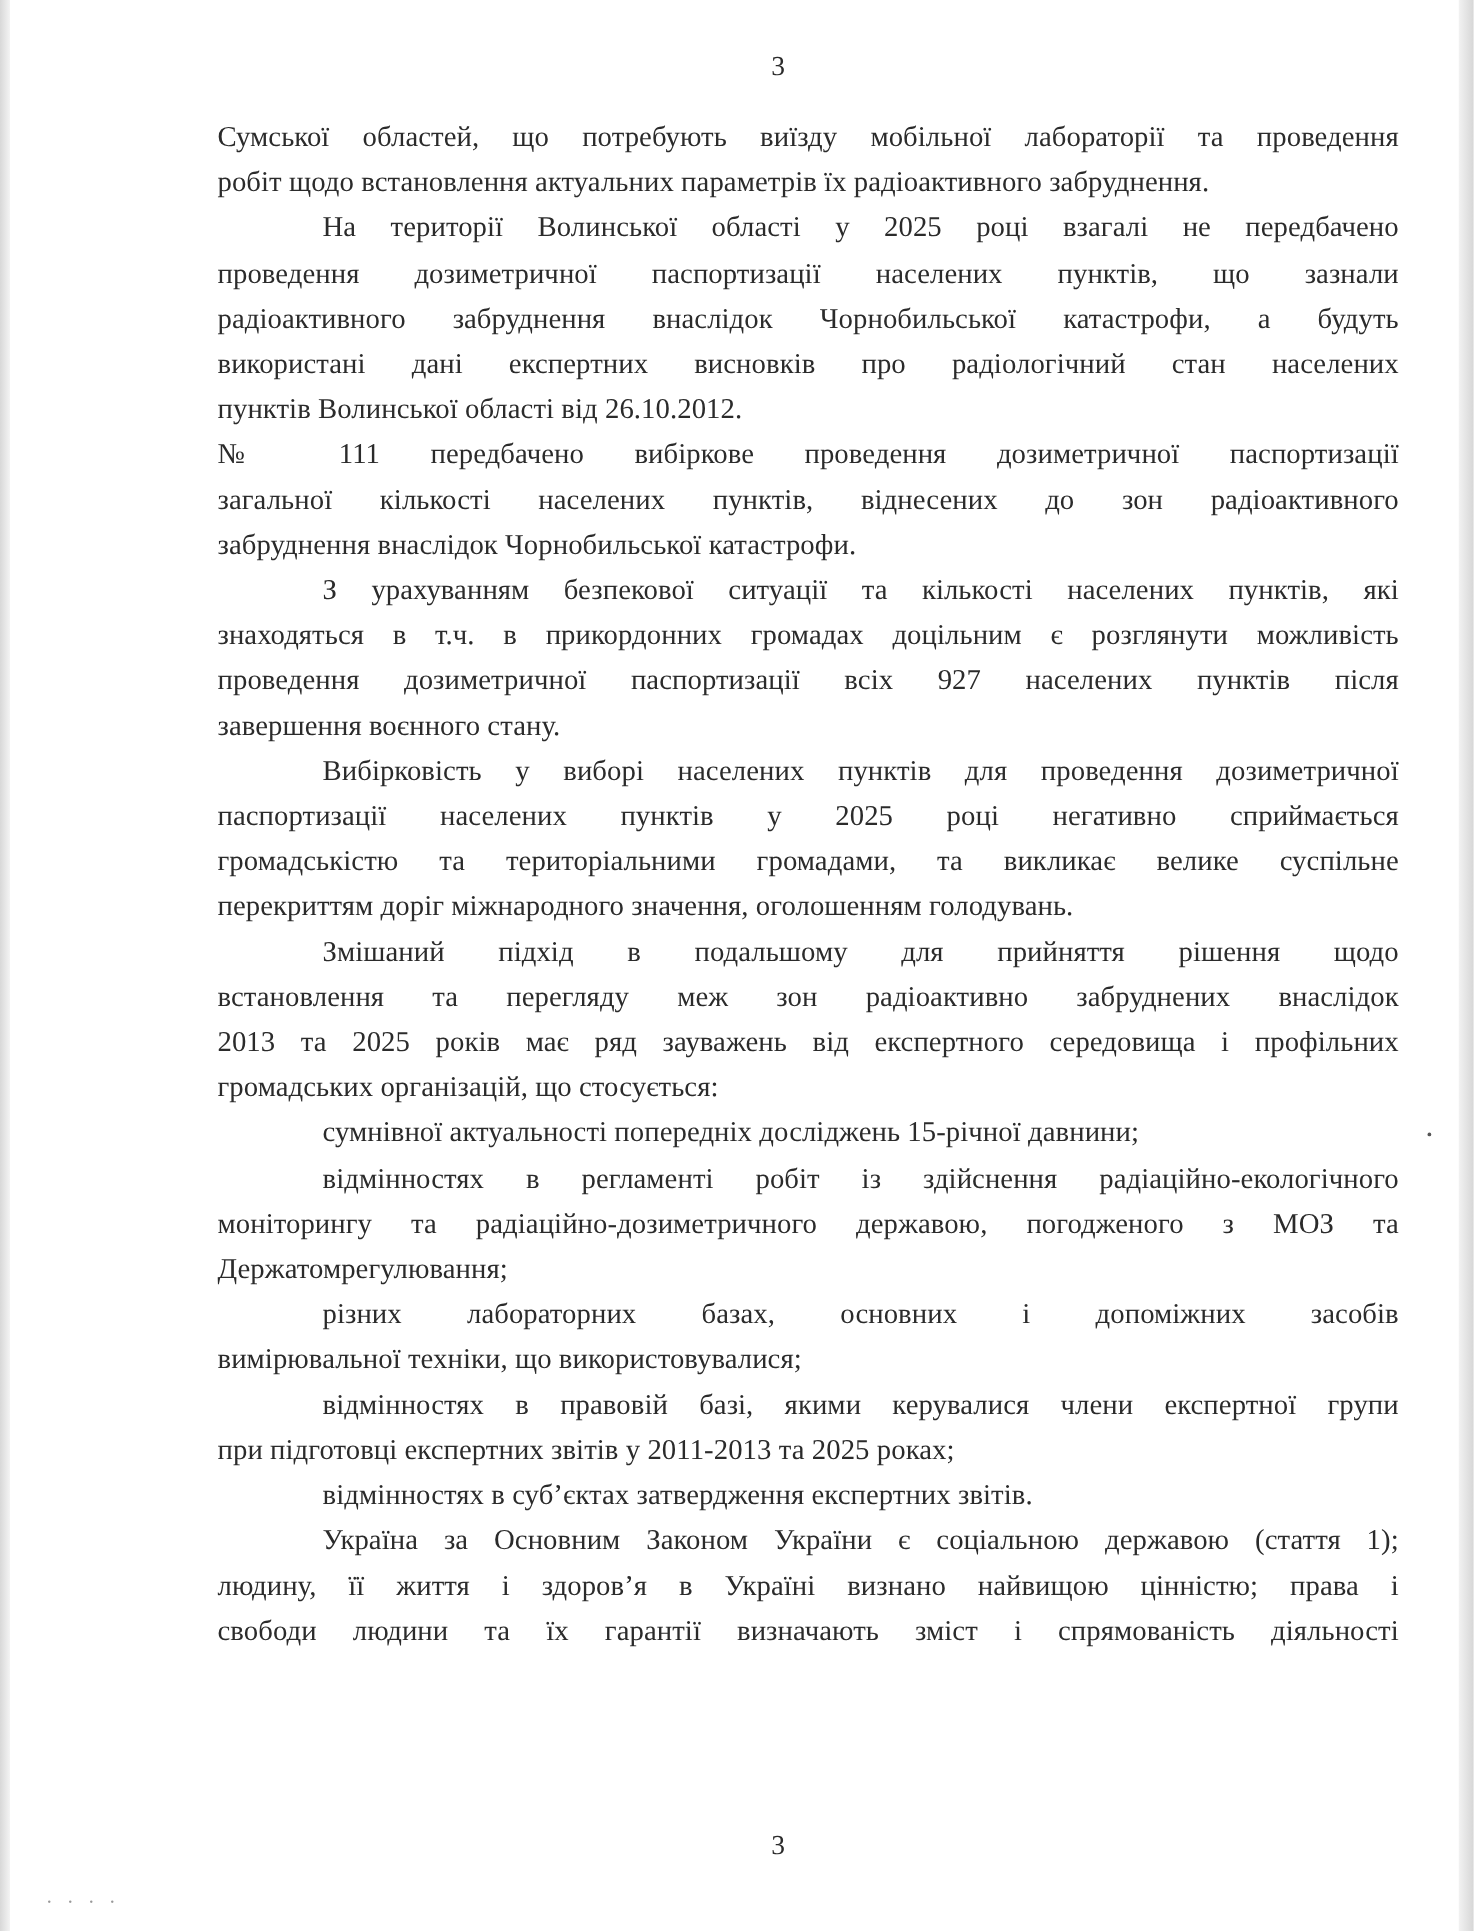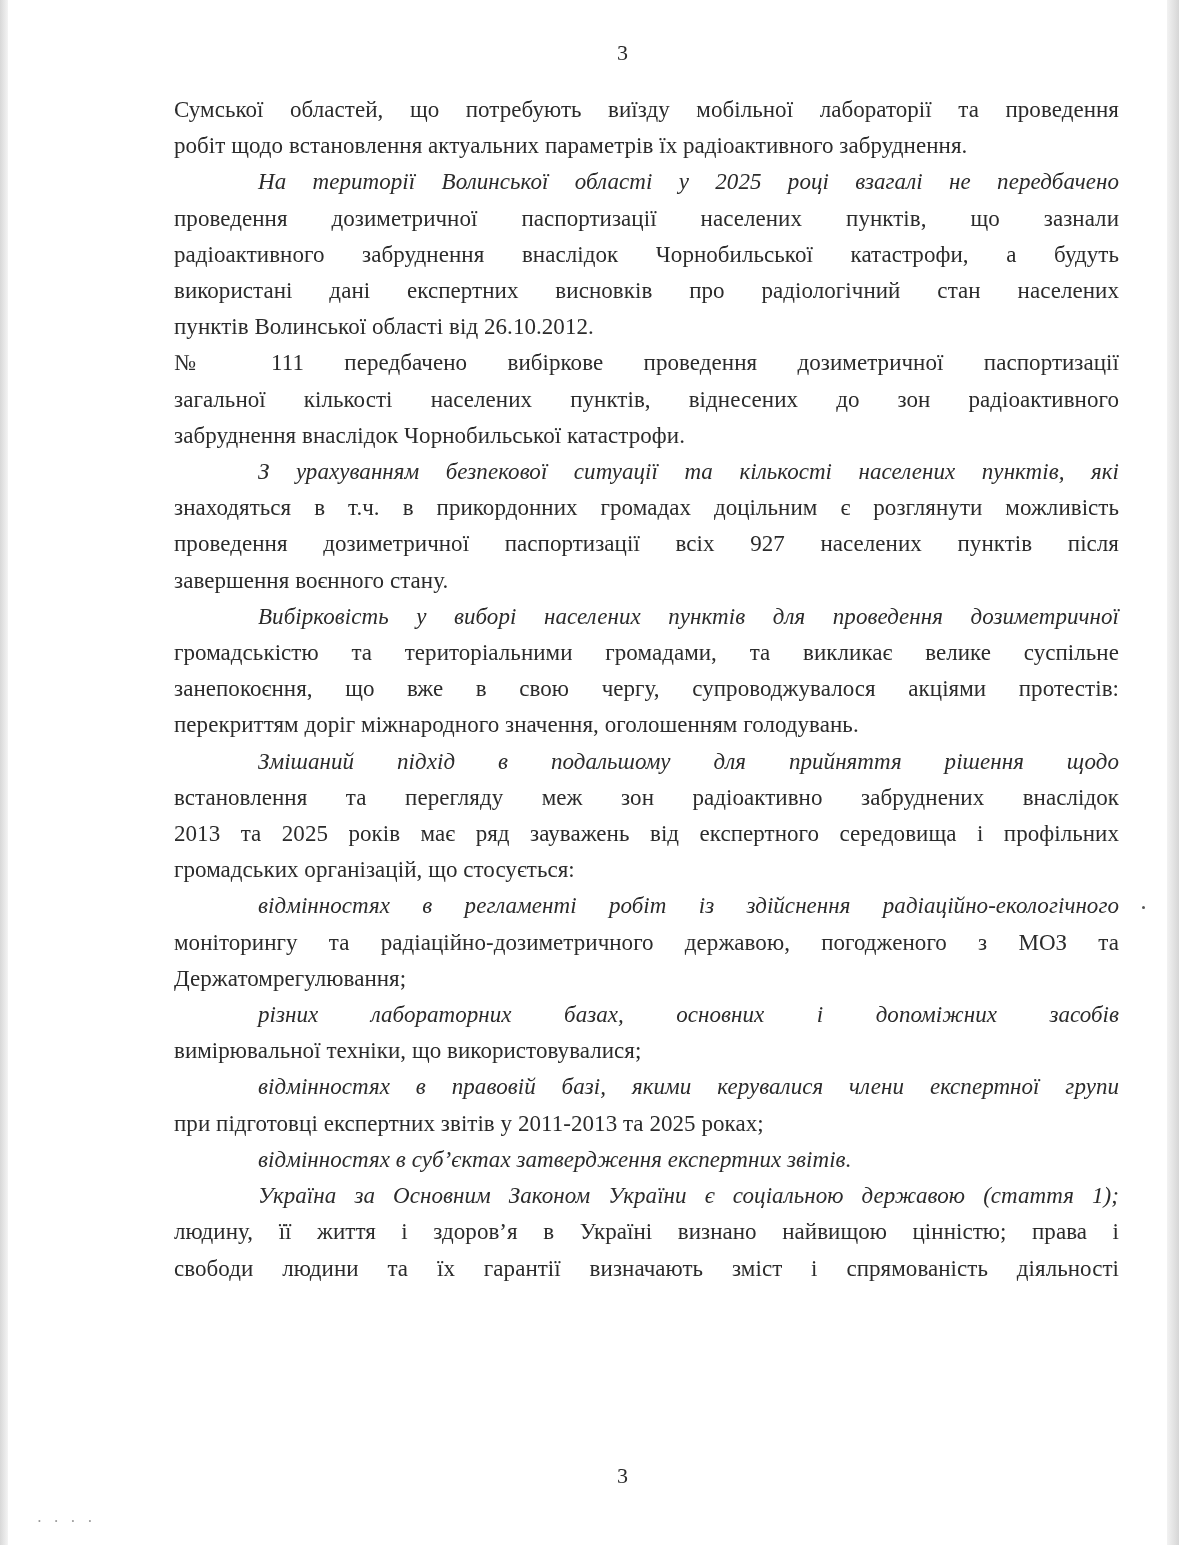--- a/index.html
+++ b/index.html
@@ -69,21 +69,20 @@
       display: block;
       text-align: justify;
       text-align-last: justify;
       white-space: nowrap;
     }
     .line.last {
       text-align-last: left;
     }
     .line.indent {
       padding-left: 84px;
-      font-style: italic;
     }
     .stray-mark {
       position: absolute;
       width: 3px;
       height: 3px;
       border-radius: 50%;
       background: #555;
     }
     .scan-dots {
       position: absolute;
@@ -121,29 +120,32 @@
         <span class="line last">забруднення внаслідок Чорнобильської катастрофи.</span>
       </div>
       <div>
         <span class="line indent">З урахуванням безпекової ситуації та кількості населених пунктів, які</span>
         <span class="line">знаходяться в т.ч. в прикордонних громадах доцільним є розглянути можливість</span>
         <span class="line">проведення дозиметричної паспортизації всіх 927 населених пунктів після</span>
         <span class="line last">завершення воєнного стану.</span>
       </div>
       <div>
         <span class="line indent">Вибірковість у виборі населених пунктів для проведення дозиметричної</span>
+        <span class="line">паспортизації населених пунктів у 2025 році негативно сприймається</span>
         <span class="line">громадськістю та територіальними громадами, та викликає велике суспільне</span>
-        <span class="line">занепокоєння, що вже в свою чергу, супроводжувалося акціями протестів:</span>
         <span class="line last">перекриттям доріг міжнародного значення, оголошенням голодувань.</span>
       </div>
       <div>
         <span class="line indent">Змішаний підхід в подальшому для прийняття рішення щодо</span>
         <span class="line">встановлення та перегляду меж зон радіоактивно забруднених внаслідок</span>
         <span class="line">2013 та 2025 років має ряд зауважень від експертного середовища і профільних</span>
         <span class="line last">громадських організацій, що стосується:</span>
+      </div>
+      <div>
+        <span class="line indent last">сумнівної актуальності попередніх досліджень 15-річної давнини;</span>
       </div>
       <div>
         <span class="line indent">відмінностях в регламенті робіт із здійснення радіаційно-екологічного</span>
         <span class="line">моніторингу та радіаційно-дозиметричного державою, погодженого з МОЗ та</span>
         <span class="line last">Держатомрегулювання;</span>
       </div>
       <div>
         <span class="line indent">різних лабораторних базах, основних і допоміжних засобів</span>
         <span class="line last">вимірювальної техніки, що використовувалися;</span>
       </div>

